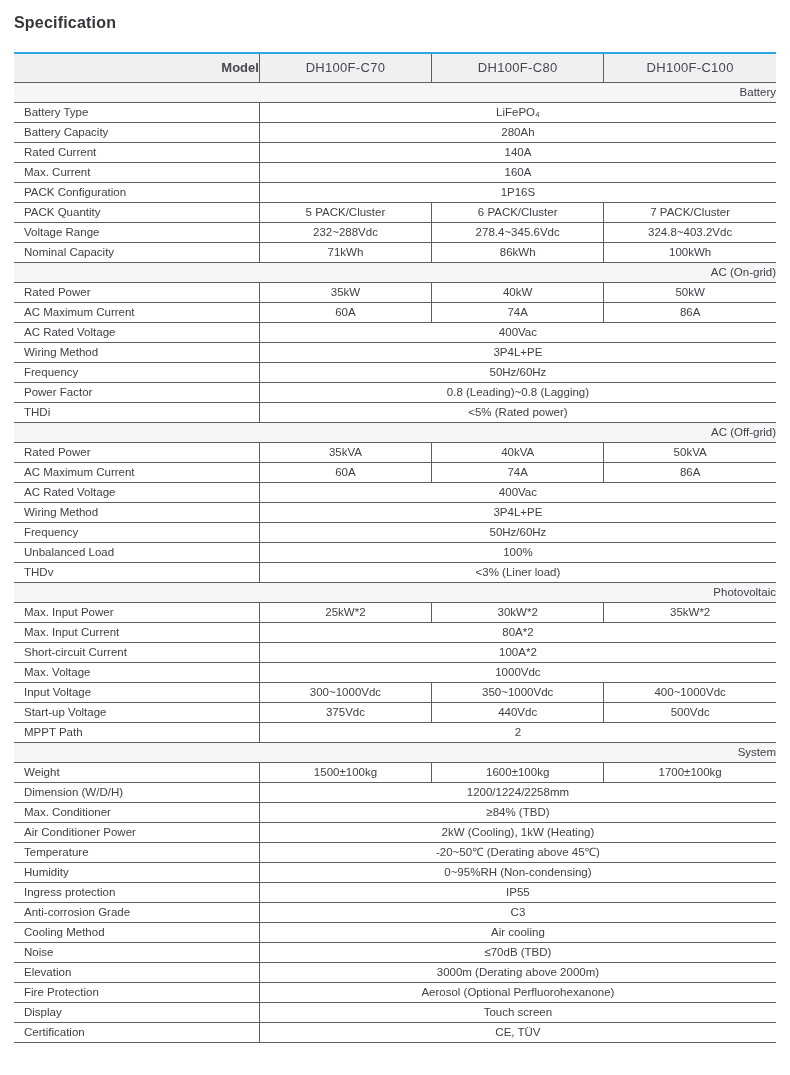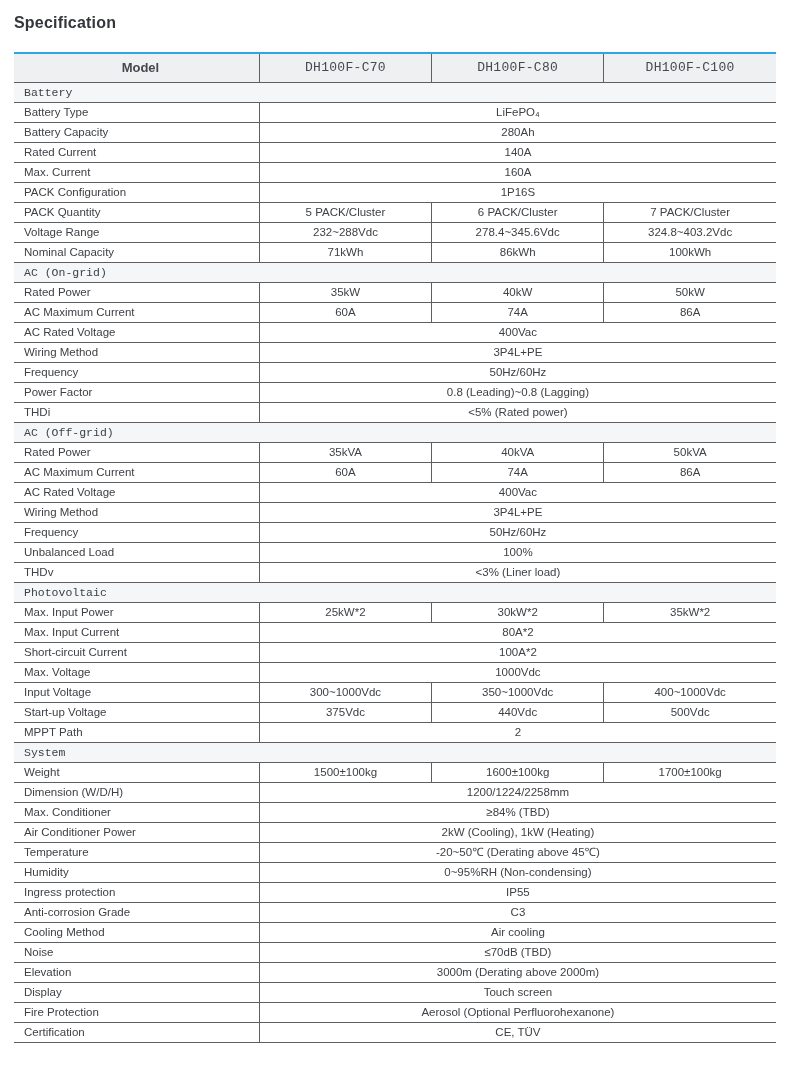--- a/index.html
+++ b/index.html
@@ -41,43 +41,41 @@
   th{
     height:29px;
     background:var(--header-bg);
     font-size:13px;
     font-weight:700;
     color:var(--header-text);
     border-bottom:1px solid var(--line);
     padding:0;
     vertical-align:middle;
   }
-  th.label-col{text-align:center;padding-left:8px;}
+  th.label-col{text-align:right;padding-left:8px;}
   th.model-col{
     text-align:center;
     font-weight:400;
     border-left:1px solid var(--line);
     letter-spacing:0.3px;
-    font-family:Liberation Mono, monospace;
   }
   td{
     height:19px;
     line-height:19px;
     font-size:11.5px;
     padding:0;
     vertical-align:middle;
     border-bottom:1px solid var(--line);
     white-space:nowrap;
     overflow:hidden;
   }
   tr.section-row td{
     background:var(--section-bg);
-    text-align:left;
+    text-align:right;
     padding-left:10px;
-    font-family:Liberation Mono, monospace;
   }
   td.label-cell{text-align:left;padding-left:10px;}
   td.value-cell{
     text-align:center;
     border-left:1px solid var(--line);
   }
 </style>
 </head>
 <body>
 
@@ -291,26 +289,26 @@
         </tr>
         <tr>
           <td class="label-cell">Noise</td>
           <td colspan="3" class="value-cell">≤70dB (TBD)</td>
         </tr>
         <tr>
           <td class="label-cell">Elevation</td>
           <td colspan="3" class="value-cell">3000m (Derating above 2000m)</td>
         </tr>
         <tr>
+          <td class="label-cell">Fire Protection</td>
+          <td colspan="3" class="value-cell">Aerosol (Optional Perfluorohexanone)</td>
+        </tr>
+        <tr>
           <td class="label-cell">Display</td>
           <td colspan="3" class="value-cell">Touch screen</td>
-        </tr>
-        <tr>
-          <td class="label-cell">Fire Protection</td>
-          <td colspan="3" class="value-cell">Aerosol (Optional Perfluorohexanone)</td>
         </tr>
         <tr>
           <td class="label-cell">Certification</td>
           <td colspan="3" class="value-cell">CE, TÜV</td>
         </tr>
       </tbody>
   </table>
 </div>
 
 </body></html>

